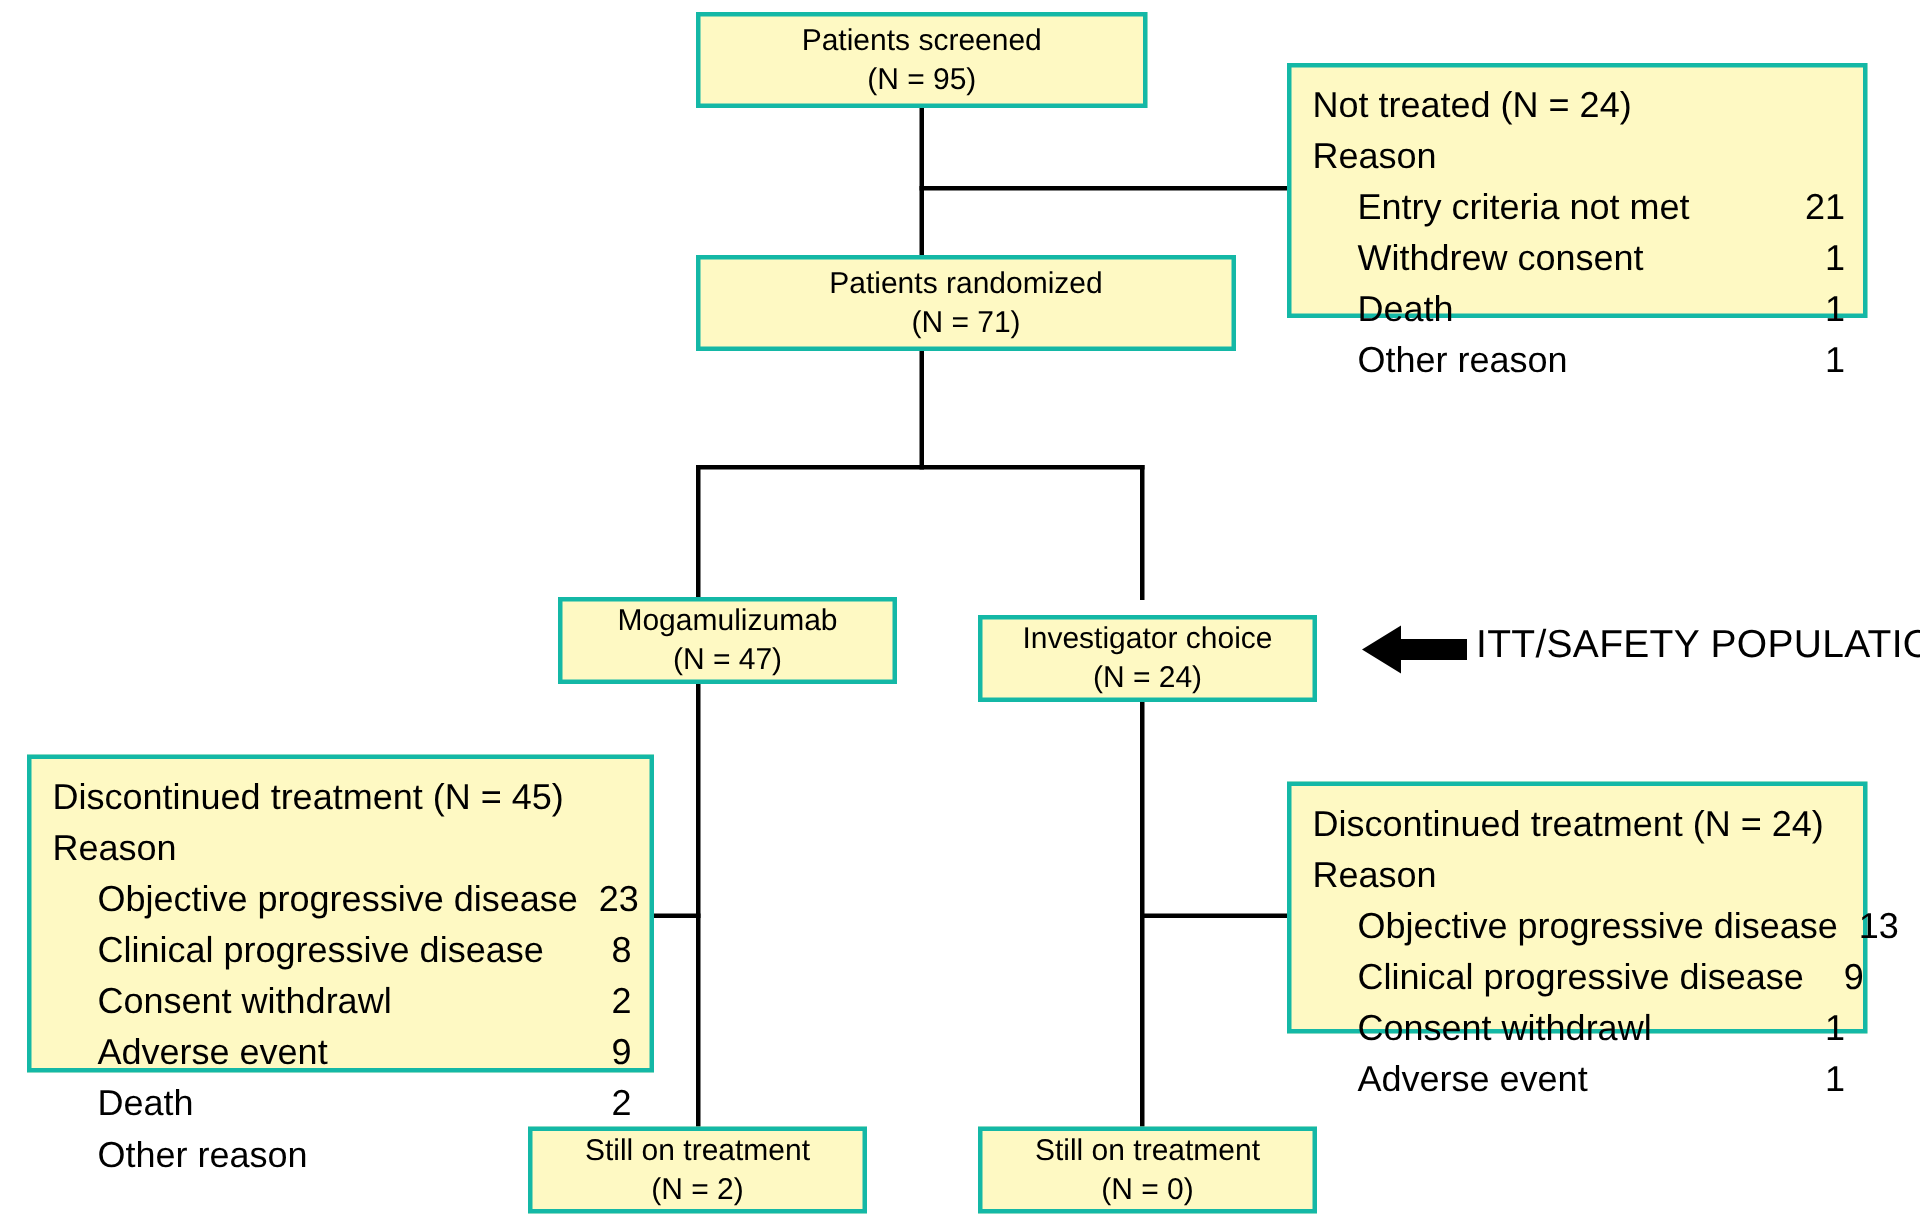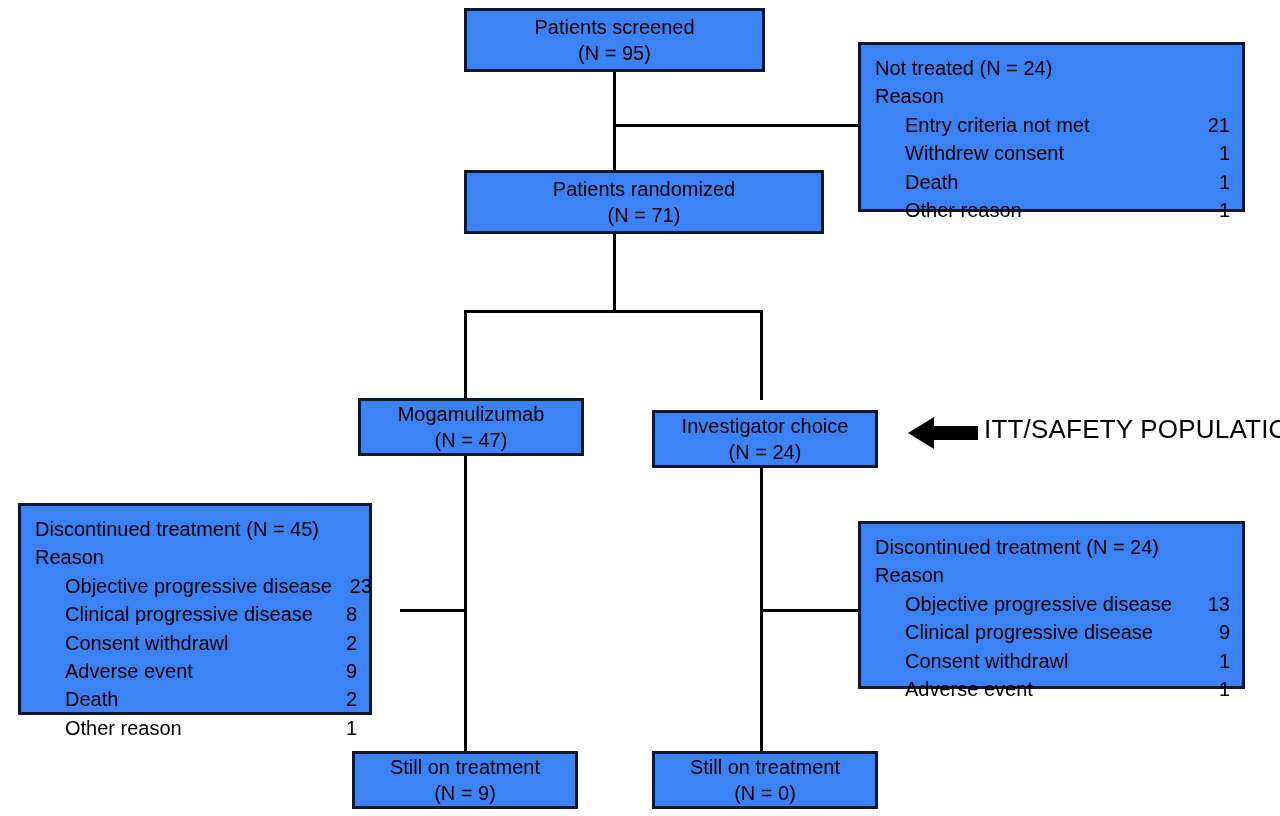--- a/index.html
+++ b/index.html
@@ -12,36 +12,36 @@
     width: 1280px;
     height: 816px;
     background: #ffffff;
     font-family: "Liberation Sans", sans-serif;
     color: #000000;
     overflow: hidden;
   }
   .box {
     position: absolute;
     box-sizing: border-box;
-    border: 3px solid #0f172a;
-    background: #3b82f6;
+    border: 3px solid #14b8a6;
+    background: #fef9c3;
     z-index: 3;
   }
   .box-center {
     display: flex;
     flex-direction: column;
     align-items: center;
     justify-content: center;
     text-align: center;
     line-height: 1.30;
     font-size: 20px;
   }
   .box-list {
     padding: 9px 12px 9px 14px;
-    font-size: 20px;
+    font-size: 24px;
     line-height: 1.42;
   }
   .reason-head {
     white-space: nowrap;
   }
   .reason-rows {
     margin-left: 30px;
   }
   .reason-row {
     display: flex;
@@ -115,38 +115,38 @@
         <span class="r-count">1</span>
       </div>
     </div>
   </div>
 
   <div class="box box-center" style="left:464px; top:170px; width:360px; height:64px;">
     <div>Patients randomized</div>
     <div>(N = 71)</div>
   </div>
 
-  <div class="box box-center" style="left:358px; top:398px; width:226px; height:58px;">
+  <div class="box box-center" style="left:372px; top:398px; width:226px; height:58px;">
     <div>Mogamulizumab</div>
     <div>(N = 47)</div>
   </div>
 
   <div class="box box-center" style="left:652px; top:398px; width:226px; height:58px;margin-top:12px;">
     <div>Investigator choice</div>
     <div>(N = 24)</div>
   </div>
 
   <div class="arrow-icon" style="left:908px; top:414px; width:70px; height:38px;">
     <svg width="70" height="38" viewBox="0 0 70 38" aria-hidden="true">
       <polygon points="0,19 26,3 26,12 70,12 70,26 26,26 26,35" fill="#000000"></polygon>
     </svg>
   </div>
   <div class="annot" style="left:984px; top:414px;">ITT/SAFETY POPULATION</div>
 
-  <div class="box box-list" style="left:18px; top:503px; width:354px; height:212px;">
+  <div class="box box-list" style="left:18px; top:503px; width:418px; height:212px;">
     <div class="reason-head">Discontinued treatment (N = 45)</div>
     <div class="reason-head">Reason</div>
     <div class="reason-rows">
       <div class="reason-row">
         <span class="r-label">Objective progressive disease</span>
         <span class="r-count">23</span>
       </div>
       <div class="reason-row">
         <span class="r-label">Clinical progressive disease</span>
         <span class="r-count">8</span>
@@ -188,21 +188,21 @@
       </div>
       <div class="reason-row">
         <span class="r-label">Adverse event</span>
         <span class="r-count">1</span>
       </div>
     </div>
   </div>
 
   <div class="box box-center" style="left:352px; top:751px; width:226px; height:58px;">
     <div>Still on treatment</div>
-    <div>(N = 9)</div>
+    <div>(N = 2)</div>
   </div>
 
   <div class="box box-center" style="left:652px; top:751px; width:226px; height:58px;">
     <div>Still on treatment</div>
     <div>(N = 0)</div>
   </div>
 
 </div>
 
 </body></html>

